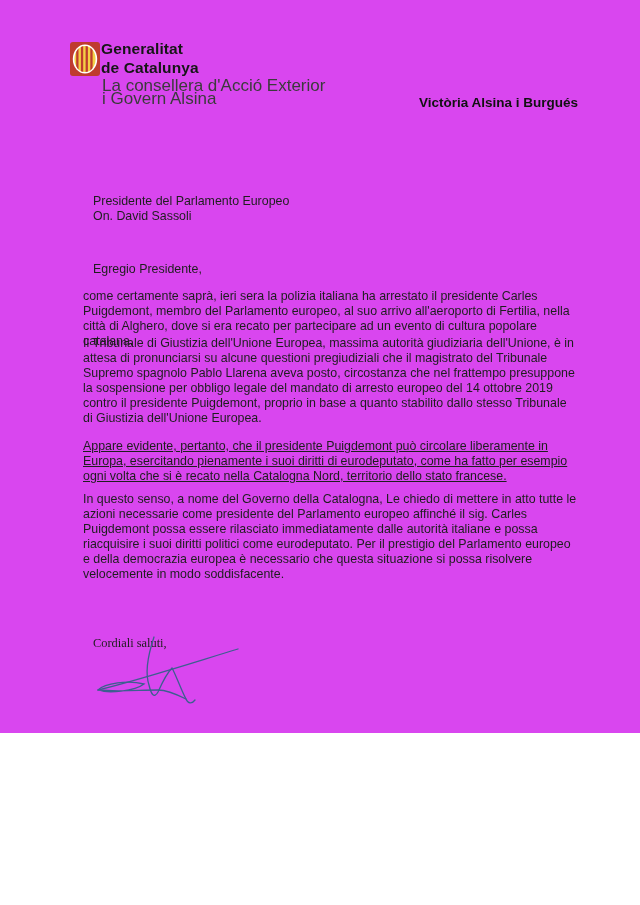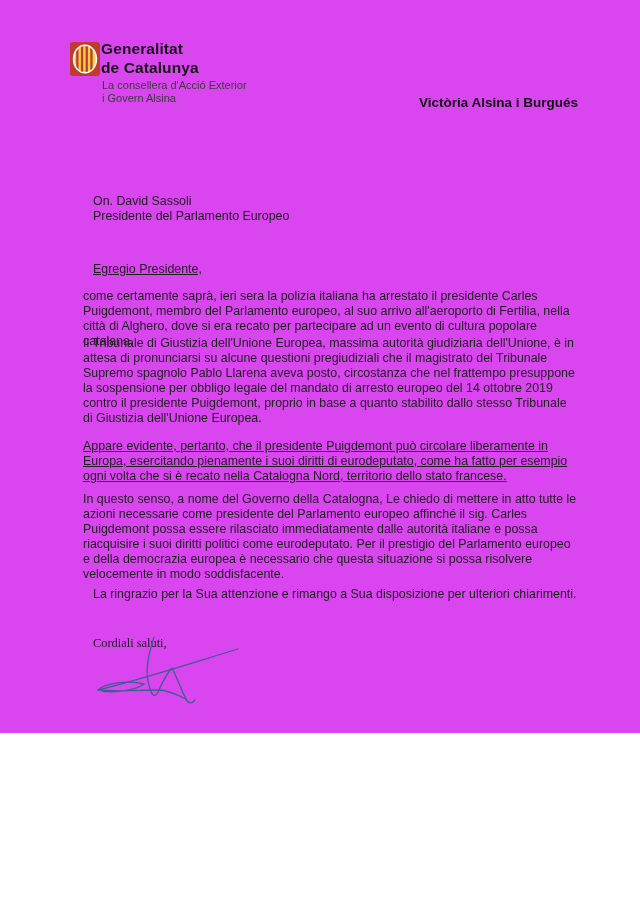--- a/index.html
+++ b/index.html
@@ -12,21 +12,21 @@
     overflow:hidden;
   }
   .abs{position:absolute;}
   .brand{
     left:101px;top:40px;
     font-size:15.5px;font-weight:bold;line-height:18.5px;
     color:#161616;letter-spacing:.1px;
   }
   .office{
     left:102px;top:79px;
-    font-size:11px;line-height:13px;color:#3b3b3b;
+    font-size:17px;line-height:13px;color:#3b3b3b;
   }
   .signer-top{
     right:62px;top:95px;
     font-size:13.5px;font-weight:bold;color:#111;
   }
   .body-text{
     font-size:12.4px;line-height:15px;color:#1e1e1e;
   }
   .para{left:83px;width:494px;}
   .sig-block{left:93px;top:734px;}
@@ -61,32 +61,31 @@
   </div>
 
   <div class="abs office">
     <div>La consellera d'Acció Exterior</div>
     <div>i Govern Alsina</div>
   </div>
 
   <div class="abs signer-top">Victòria Alsina i Burgués</div>
 
   <div class="abs body-text" style="left:93px;top:194px;">
+    <div>Presidente del Parlamento Europeo</div>
     <div>On. David Sassoli</div>
-    <div>Presidente del Parlamento Europeo</div>
   </div>
 
-  <div class="abs body-text" style="left:93px;top:262px;text-decoration:underline;">Egregio Presidente,</div>
+  <div class="abs body-text" style="left:93px;top:262px;">Egregio Presidente,</div>
 
   <div class="abs body-text para" style="top:289px;">come certamente saprà, ieri sera la polizia italiana ha arrestato il presidente Carles Puigdemont, membro del Parlamento europeo, al suo arrivo all'aeroporto di Fertilia, nella città di Alghero, dove si era recato per partecipare ad un evento di cultura popolare catalana.</div>
   <div class="abs body-text para" style="top:336px;">Il Tribunale di Giustizia dell'Unione Europea, massima autorità giudiziaria dell'Unione, è in attesa di pronunciarsi su alcune questioni pregiudiziali che il magistrato del Tribunale Supremo spagnolo Pablo Llarena aveva posto, circostanza che nel frattempo presuppone la sospensione per obbligo legale del mandato di arresto europeo del 14 ottobre 2019 contro il presidente Puigdemont, proprio in base a quanto stabilito dallo stesso Tribunale di Giustizia dell'Unione Europea.</div>
   <div class="abs body-text para" style="top:439px;text-decoration:underline;">Appare evidente, pertanto, che il presidente Puigdemont può circolare liberamente in Europa, esercitando pienamente i suoi diritti di eurodeputato, come ha fatto per esempio ogni volta che si è recato nella Catalogna Nord, territorio dello stato francese.</div>
   <div class="abs body-text para" style="top:492px;">In questo senso, a nome del Governo della Catalogna, Le chiedo di mettere in atto tutte le azioni necessarie come presidente del Parlamento europeo affinché il sig. Carles Puigdemont possa essere rilasciato immediatamente dalle autorità italiane e possa riacquisire i suoi diritti politici come eurodeputato. Per il prestigio del Parlamento europeo e della democrazia europea è necessario che questa situazione si possa risolvere velocemente in modo soddisfacente.</div>
 
-  <div class="abs body-text" style="left:93px;top:587px;width:510px;">La ringrazio per la Sua attenzione e rimango a Sua disposizione per ulteriori chiarimenti.</div>
   <div class="abs body-text" style="left:93px;top:636px;font-family:Liberation Serif, serif;">Cordiali saluti,</div>
 
   <div class="abs signature-wrap">
     <svg width="220" height="95" viewBox="0 0 220 95" aria-hidden="true">
       <g fill="none" stroke="#3d5f8f" stroke-width="1.3" stroke-linecap="round">
         <path d="M66,4 C60,22 57,40 61,52 C63,61 66,66 70,59 C74,50 79,40 84,35 C88,42 93,57 98,66 C100,71 104,71 107,67"></path>
         <path d="M10,57 C55,46 110,28 150,16"></path>
         <path d="M10,57 C17,50 40,47 56,51 C47,58 20,61 11,57 C28,59 52,57 70,57 C80,57 90,62 98,66"></path>
       </g>
     </svg>

